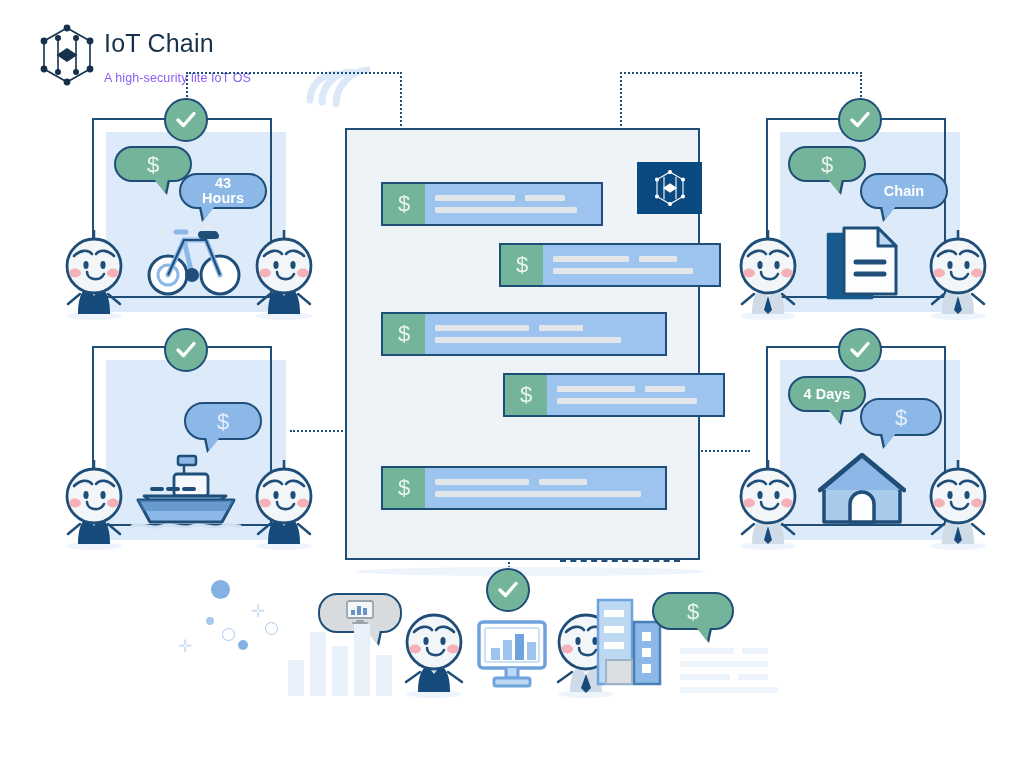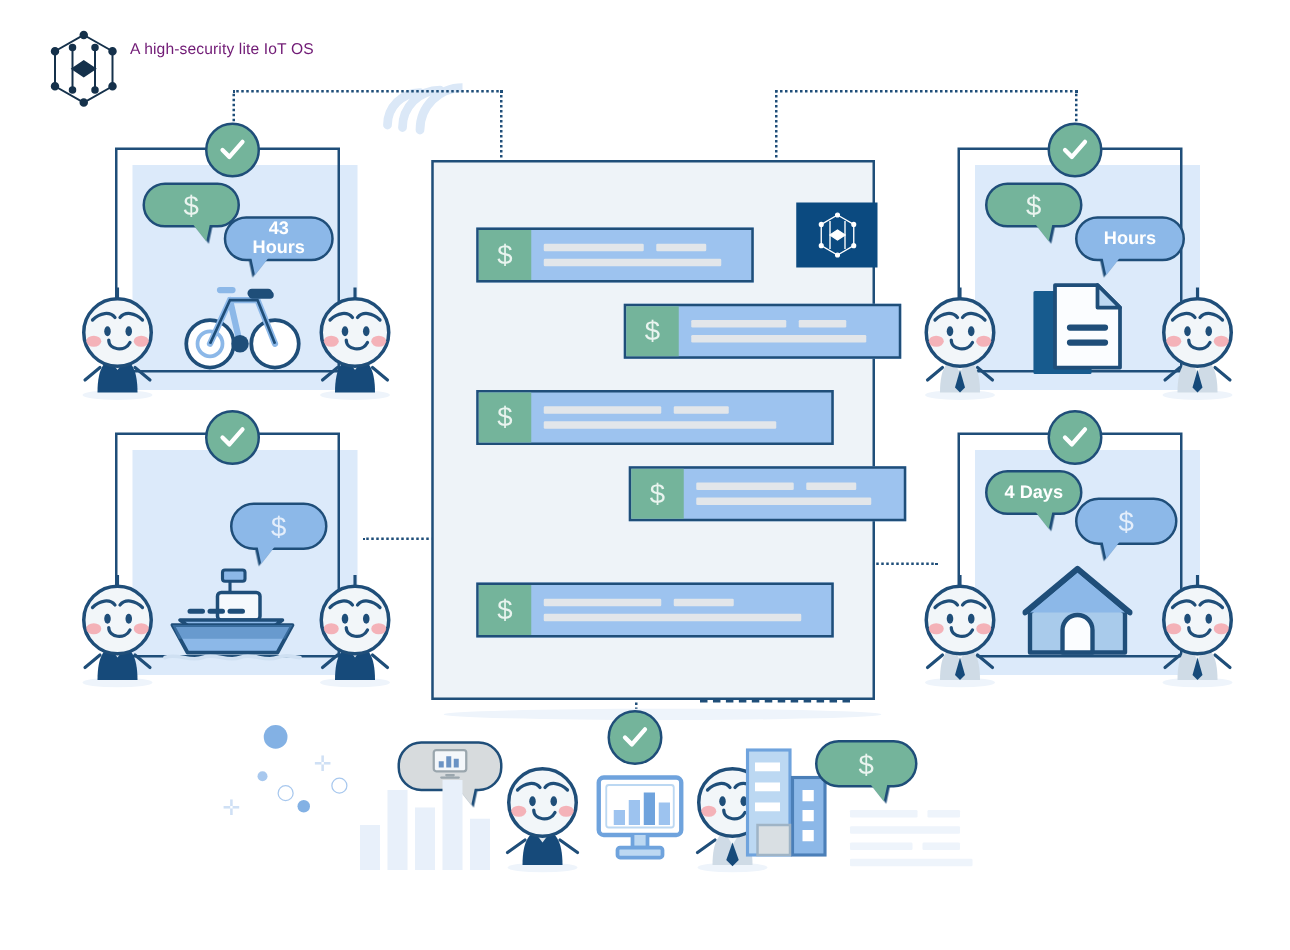--- a/index.html
+++ b/index.html
@@ -4,21 +4,21 @@
 <style>
   html,body{margin:0;padding:0;background:#ffffff;}
   body{width:1032px;height:760px;overflow:hidden;font-family:"Liberation Sans",sans-serif;}
   #stage{position:relative;width:1032px;height:760px;background:#ffffff;}
 
   
   .brand{position:absolute;left:38px;top:24px;display:flex;align-items:flex-start;gap:8px;}
   .brand-logo{width:58px;height:62px;flex:0 0 auto;}
   .brand-text{padding-top:6px;}
   .brand-title{font-size:25px;line-height:27px;color:#15314b;letter-spacing:.2px;font-weight:400;}
-  .brand-sub{font-size:12.5px;line-height:16px;color:#701a75;letter-spacing:.1px;margin-top:1px;}
+  .brand-sub{font-size:12.5px;line-height:16px;color:#8b5cf6;letter-spacing:.1px;margin-top:13px;}
 
   
   .wifi{position:absolute;left:300px;top:48px;width:70px;height:60px;}
 
   
   .panel{position:absolute;}
   .panel .frame{position:absolute;left:0;top:0;width:100%;height:100%;border:2.5px solid #1f4e79;box-sizing:border-box;background:transparent;}
   .panel .fill{position:absolute;left:14px;top:14px;right:-14px;bottom:-14px;background:#dceafa;}
 
   
@@ -86,20 +86,21 @@
           <circle cx="6" cy="45" r="2.6" fill="#15314b"></circle>
           <circle cx="6" cy="17" r="2.6" fill="#15314b"></circle>
           <circle cx="20" cy="14" r="2.2" fill="#15314b"></circle>
           <circle cx="38" cy="14" r="2.2" fill="#15314b"></circle>
           <circle cx="20" cy="48" r="2.2" fill="#15314b"></circle>
           <circle cx="38" cy="48" r="2.2" fill="#15314b"></circle>
         </g>
       </svg>
     </div>
     <div class="brand-text">
+      <div class="brand-title">IoT Chain</div>
       <div class="brand-sub">A high-security lite IoT OS</div>
     </div>
   </div>
 
   <div class="wifi">
     <svg viewBox="0 0 70 60" width="70" height="60">
       <g fill="none" stroke="#dbe8f7" stroke-width="7" stroke-linecap="round">
         <path d="M10,52 A26,26 0 0 1 36,26"></path>
         <path d="M22,54 A30,30 0 0 1 52,24"></path>
         <path d="M36,56 A34,34 0 0 1 70,22"></path>
@@ -243,21 +244,21 @@
   <div class="check" style="left:838px;top:98px;">
     <svg viewBox="0 0 26 26">
         <path d="M5,13 L10.5,18.5 L21,6.5" fill="none" stroke="#ffffff" stroke-width="3.4" stroke-linecap="round" stroke-linejoin="round"></path>
       </svg>
   </div>
   <div class="bubble green" style="left:788px;top:146px;width:78px;height:36px;">
     <span class="dollar">$</span>
     <span class="tail"></span>
   </div>
   <div class="bubble blue" style="left:860px;top:173px;width:88px;height:36px;">
-    <span>Hours</span>
+    <span>Chain</span>
     <span class="tail"></span>
   </div>
   <div class="person" style="left:822px;top:222px;">
     <svg width="82" height="84" viewBox="0 0 82 84">
       <path d="M6,12 L34,12 L50,28 L50,76 L6,76 Z" fill="#175b8e" stroke="#175b8e" stroke-width="2.5" stroke-linejoin="round"></path>
       <path d="M22,6 L56,6 L74,24 L74,72 L22,72 Z" fill="#fbfdff" stroke="#1f4e79" stroke-width="3" stroke-linejoin="round"></path>
       <path d="M56,6 L56,24 L74,24 Z" fill="#bcd8f2" stroke="#1f4e79" stroke-width="3" stroke-linejoin="round"></path>
       <g stroke="#1f4e79" stroke-width="5" stroke-linecap="round">
         <path d="M34,40 L62,40 M34,52 L62,52"></path>
       </g>

